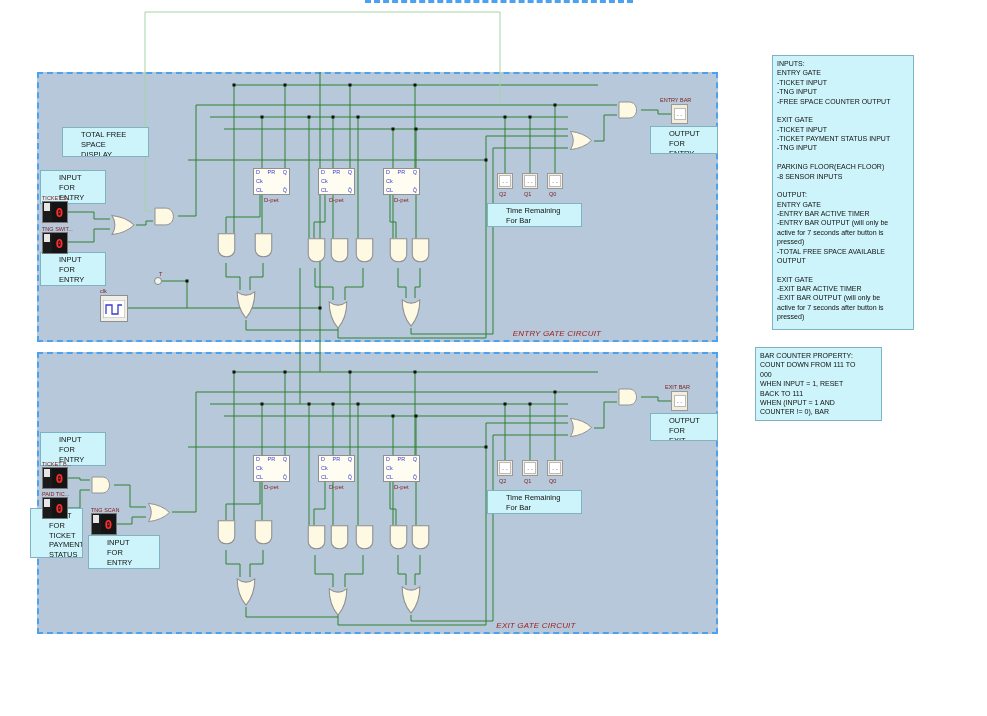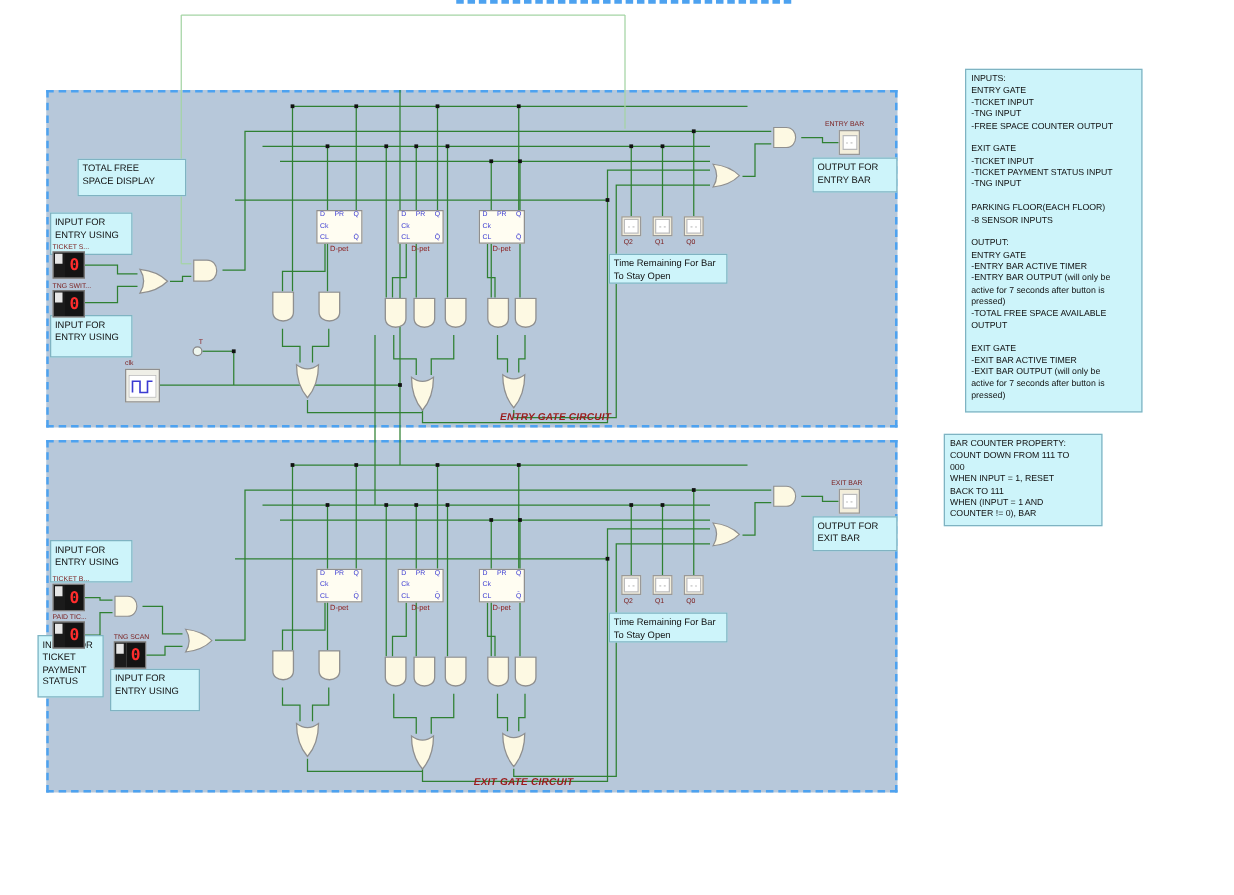--- a/index.html
+++ b/index.html
@@ -1,23 +1,23 @@
 <!DOCTYPE html>
 <html><head>
 <meta charset="utf-8">
 <style>
   html,body{margin:0;padding:0;background:#fff;}
   #canvas{position:relative;width:987px;height:716px;background:#fff;overflow:hidden;
           font-family:"Liberation Sans",sans-serif;}
   .panel{position:absolute;background:#b7c8da;border:2px dashed #4da2f0;box-sizing:border-box;z-index:1;}
-  .ptitle{position:absolute;font-size:8px;font-weight:bold;font-style:italic;color:#9b1b1b;
-          text-align:left;z-index:4;letter-spacing:.2px;}
+  .ptitle{position:absolute;font-size:8px;font-weight:normal;font-style:italic;color:#9b1b1b;
+          text-align:center;z-index:4;letter-spacing:.2px;}
   #wires{position:absolute;left:0;top:0;z-index:2;pointer-events:none;}
   .cyan{position:absolute;background:#cdf4fa;border:1px solid #7fb3c2;color:#111;
-        font-size:7.5px;line-height:1.3;padding:2px 3px;white-space:pre-line;z-index:3;
+        font-size:7.5px;line-height:1.3;padding:2px 18px;white-space:pre-line;z-index:3;
         box-sizing:border-box;overflow:hidden;}
   .rbox{position:absolute;background:#cdf4fa;border:1px solid #7fb3c2;color:#111;
         font-size:7px;line-height:1.34;padding:3px 4px;white-space:pre-line;z-index:3;
         box-sizing:border-box;}
   .swlab{position:absolute;font-size:5.5px;color:#7b2020;z-index:3;white-space:nowrap;}
   .sw{position:absolute;width:26px;height:22px;background:#cfcfcf;border:1px solid #777;
       z-index:3;box-sizing:border-box;display:flex;}
   .sw-toggle{width:9px;height:100%;background:#1b1b1b;position:relative;}
   .sw-toggle::after{content:"";position:absolute;left:1px;top:1px;width:6px;height:8px;background:#e6e6e6;}
   .sw-seg{flex:1;background:#141414;color:#ff2d2d;font-family:"DejaVu Sans Mono",monospace;

